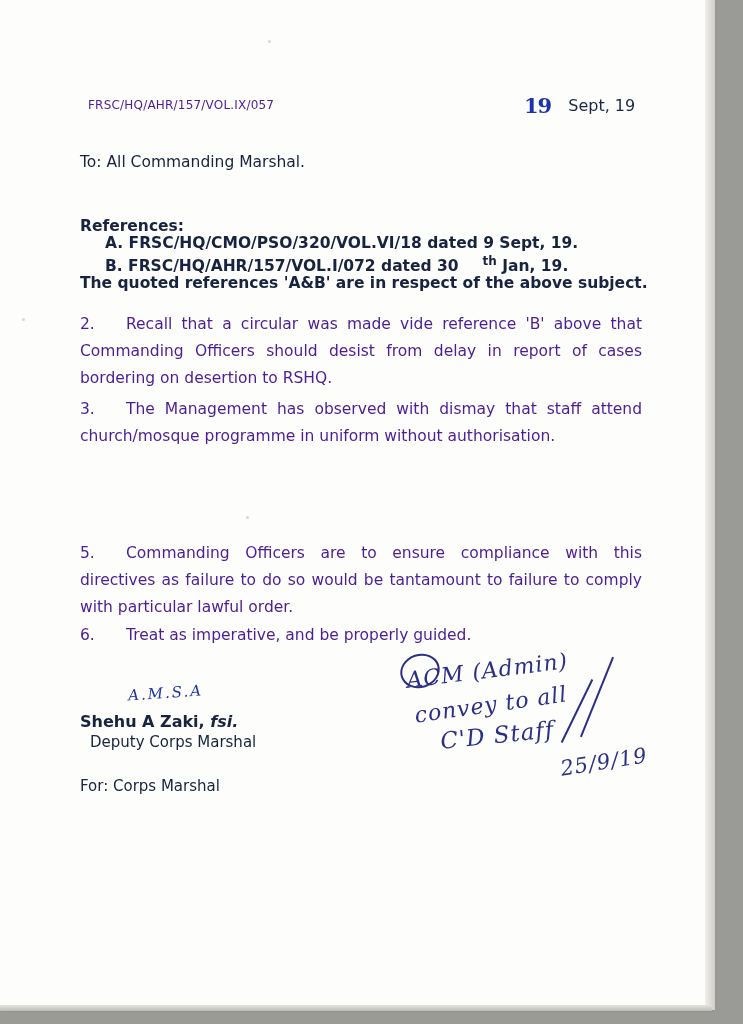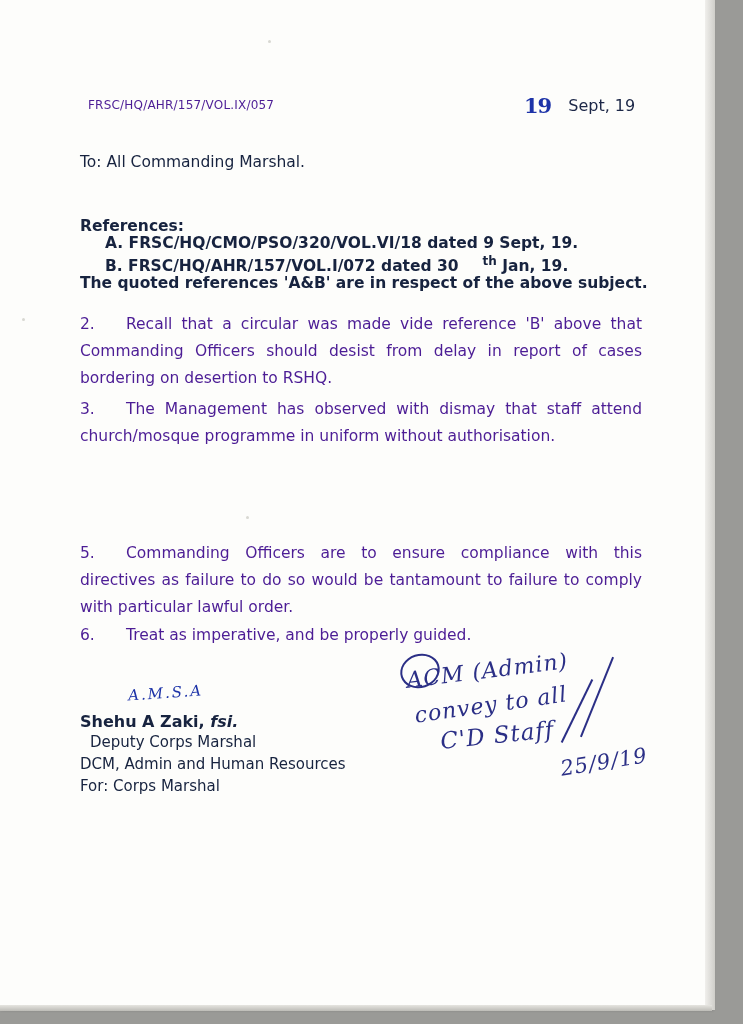--- a/index.html
+++ b/index.html
@@ -319,21 +319,20 @@
     </div>
 
     <div class="para p6">
       <span class="num">6.</span><span>Treat as imperative, and be properly guided.</span>
     </div>
 
     <div class="sig-scribble">A.M.S.A</div>
 
     <div class="signer-name"><span>Shehu A Zaki, </span><em>fsi.</em></div>
     <div class="signer-l2">Deputy Corps Marshal</div>
-    <div class="signer-l3">DCM, Admin and Human Resources</div>
     <div class="signer-l4">For: Corps Marshal</div>
 
     <div class="annotation">
       <div class="hand-oval"></div>
       <div class="hand hand-1">ACM (Admin)</div>
       <div class="hand hand-2">convey to all</div>
       <div class="hand hand-3">C'D Staff</div>
       <div class="hand hand-4">25/9/19</div>
       <div class="slash slash-1"></div>
       <div class="slash slash-2"></div>

